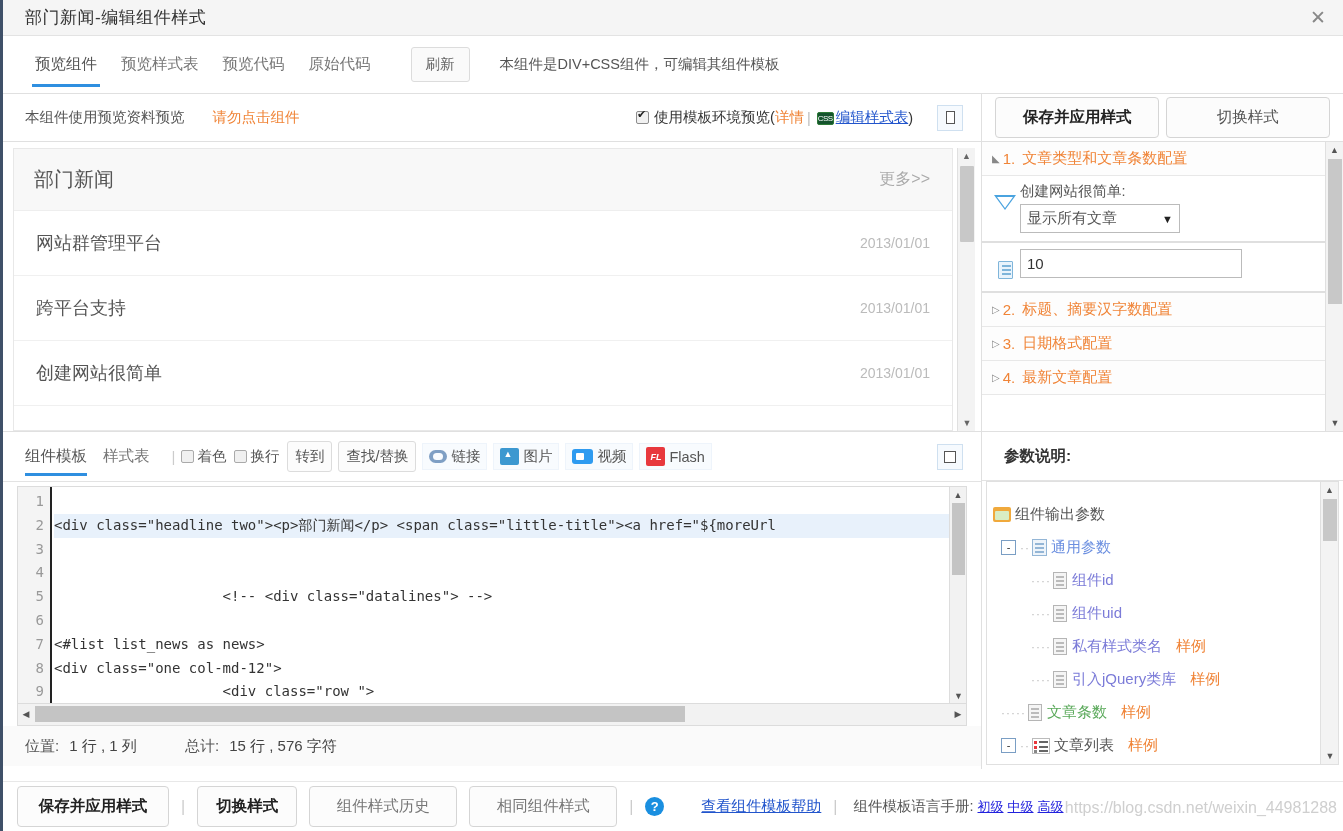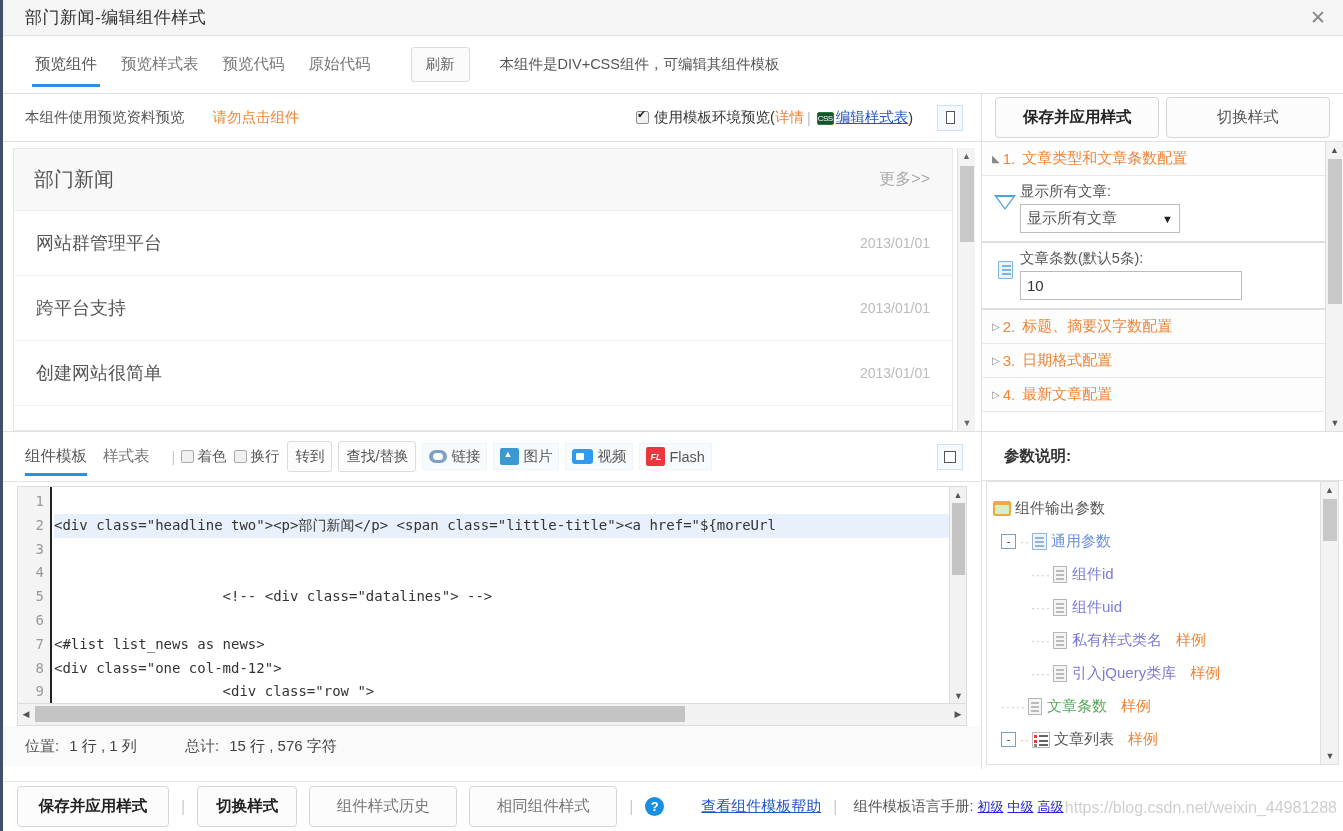--- a/index.html
+++ b/index.html
@@ -500,21 +500,21 @@
   .param-head {
     height: 49px; display: flex; align-items: center;
     padding-left: 22px;
     font-size: 15.5px; font-weight: bold; color: #333;
     border-bottom: 1px solid #e3e3e3;
   }
   .tree-wrap {
     flex: 1; position: relative; overflow: hidden;
     border: 1px solid #e0e0e0; margin: 0 4px 4px 4px;
   }
-  .tree { padding: 10px 0 0 4px; margin-right: 18px; }
+  .tree { padding: 16px 0 0 4px; margin-right: 18px; }
   .tnode {
     display: flex; align-items: center;
     height: 33px;
     font-size: 15px;
     white-space: nowrap;
     cursor: pointer;
   }
   .tnode.l0 { padding-left: 2px; }
   .tnode.l1 { padding-left: 10px; }
   .tnode.l2 { padding-left: 40px; }
@@ -792,32 +792,31 @@
 
           <div class="cfg-sec">
             <span class="tri">◣</span>
             <span class="num">1.</span>
             <span>文章类型和文章条数配置</span>
           </div>
 
           <div class="cfg-field">
             <div class="cfg-ico"><span class="tri-icon"></span></div>
             <div class="cfg-body">
-              <div class="cfg-label">显示所有文章:</div>
+              <div class="cfg-label">创建网站很简单:</div>
               <div class="cfg-select">
                 <span>显示所有文章</span>
                 <span class="caret">▼</span>
               </div>
             </div>
           </div>
 
           <div class="cfg-field">
             <div class="cfg-ico"><span class="doc-icon"></span></div>
             <div class="cfg-body">
-              <div class="cfg-label">文章条数(默认5条):</div>
               <input class="cfg-input" value="10" style="">
             </div>
           </div>
 
           <div class="cfg-sec">
             <span class="tri">▷</span>
             <span class="num">2.</span>
             <span>标题、摘要汉字数配置</span>
           </div>
           <div class="cfg-sec">

